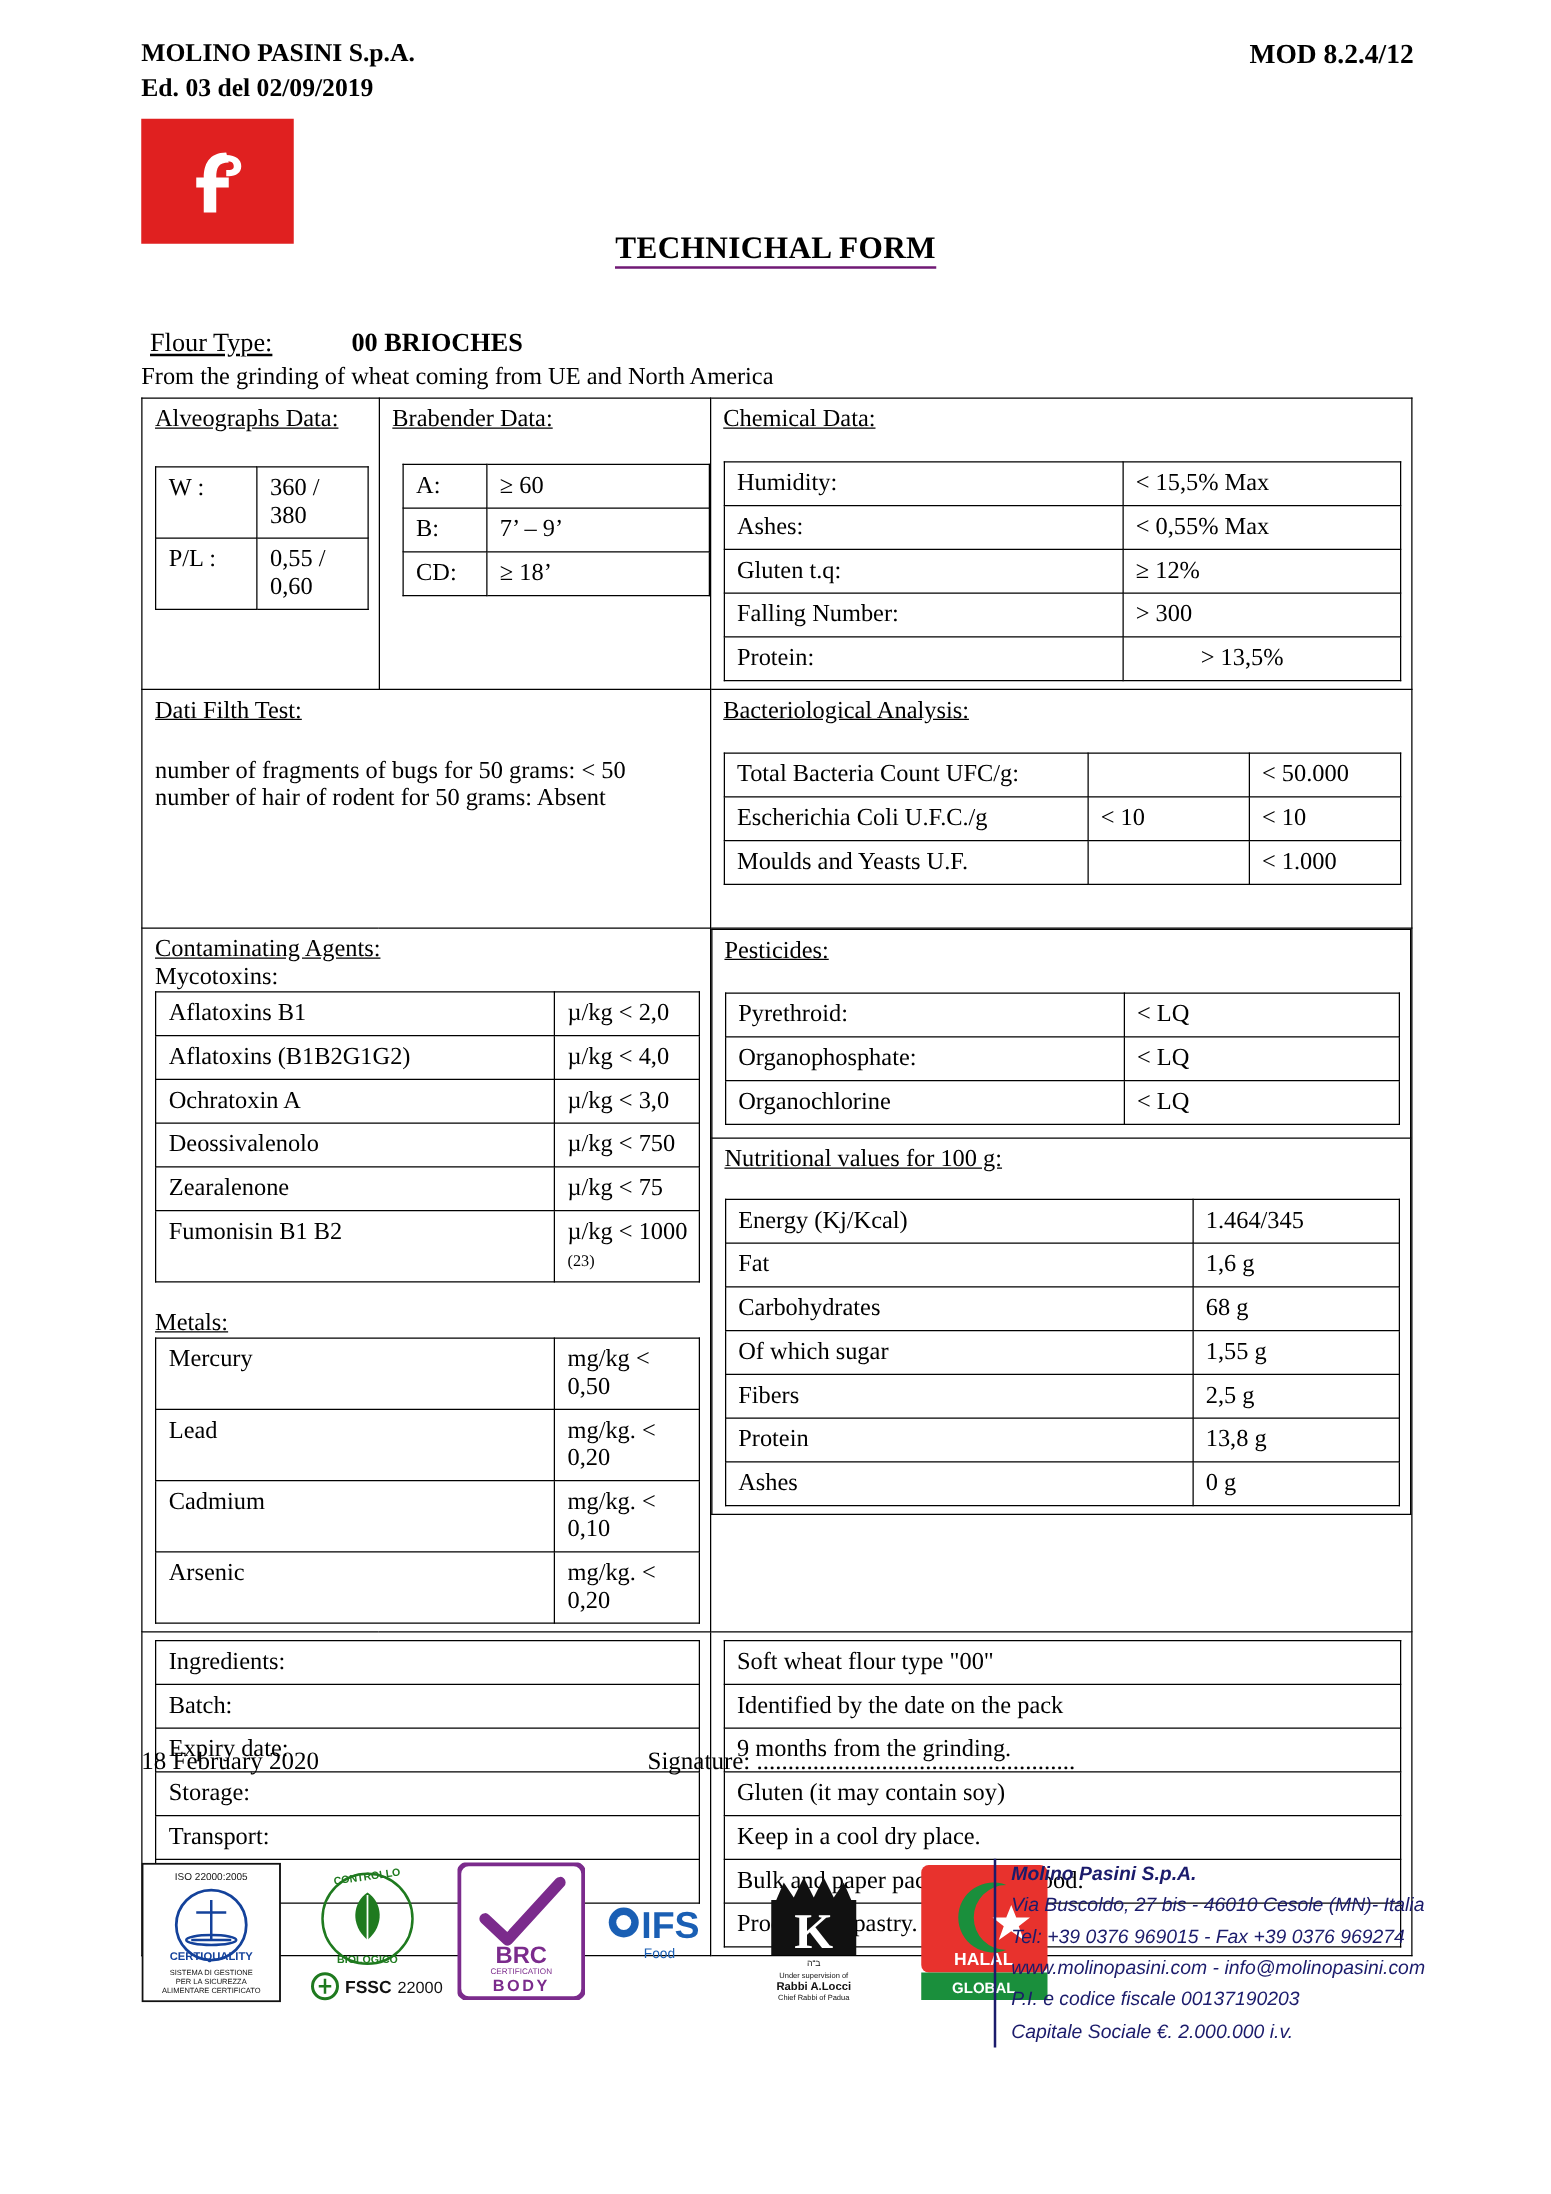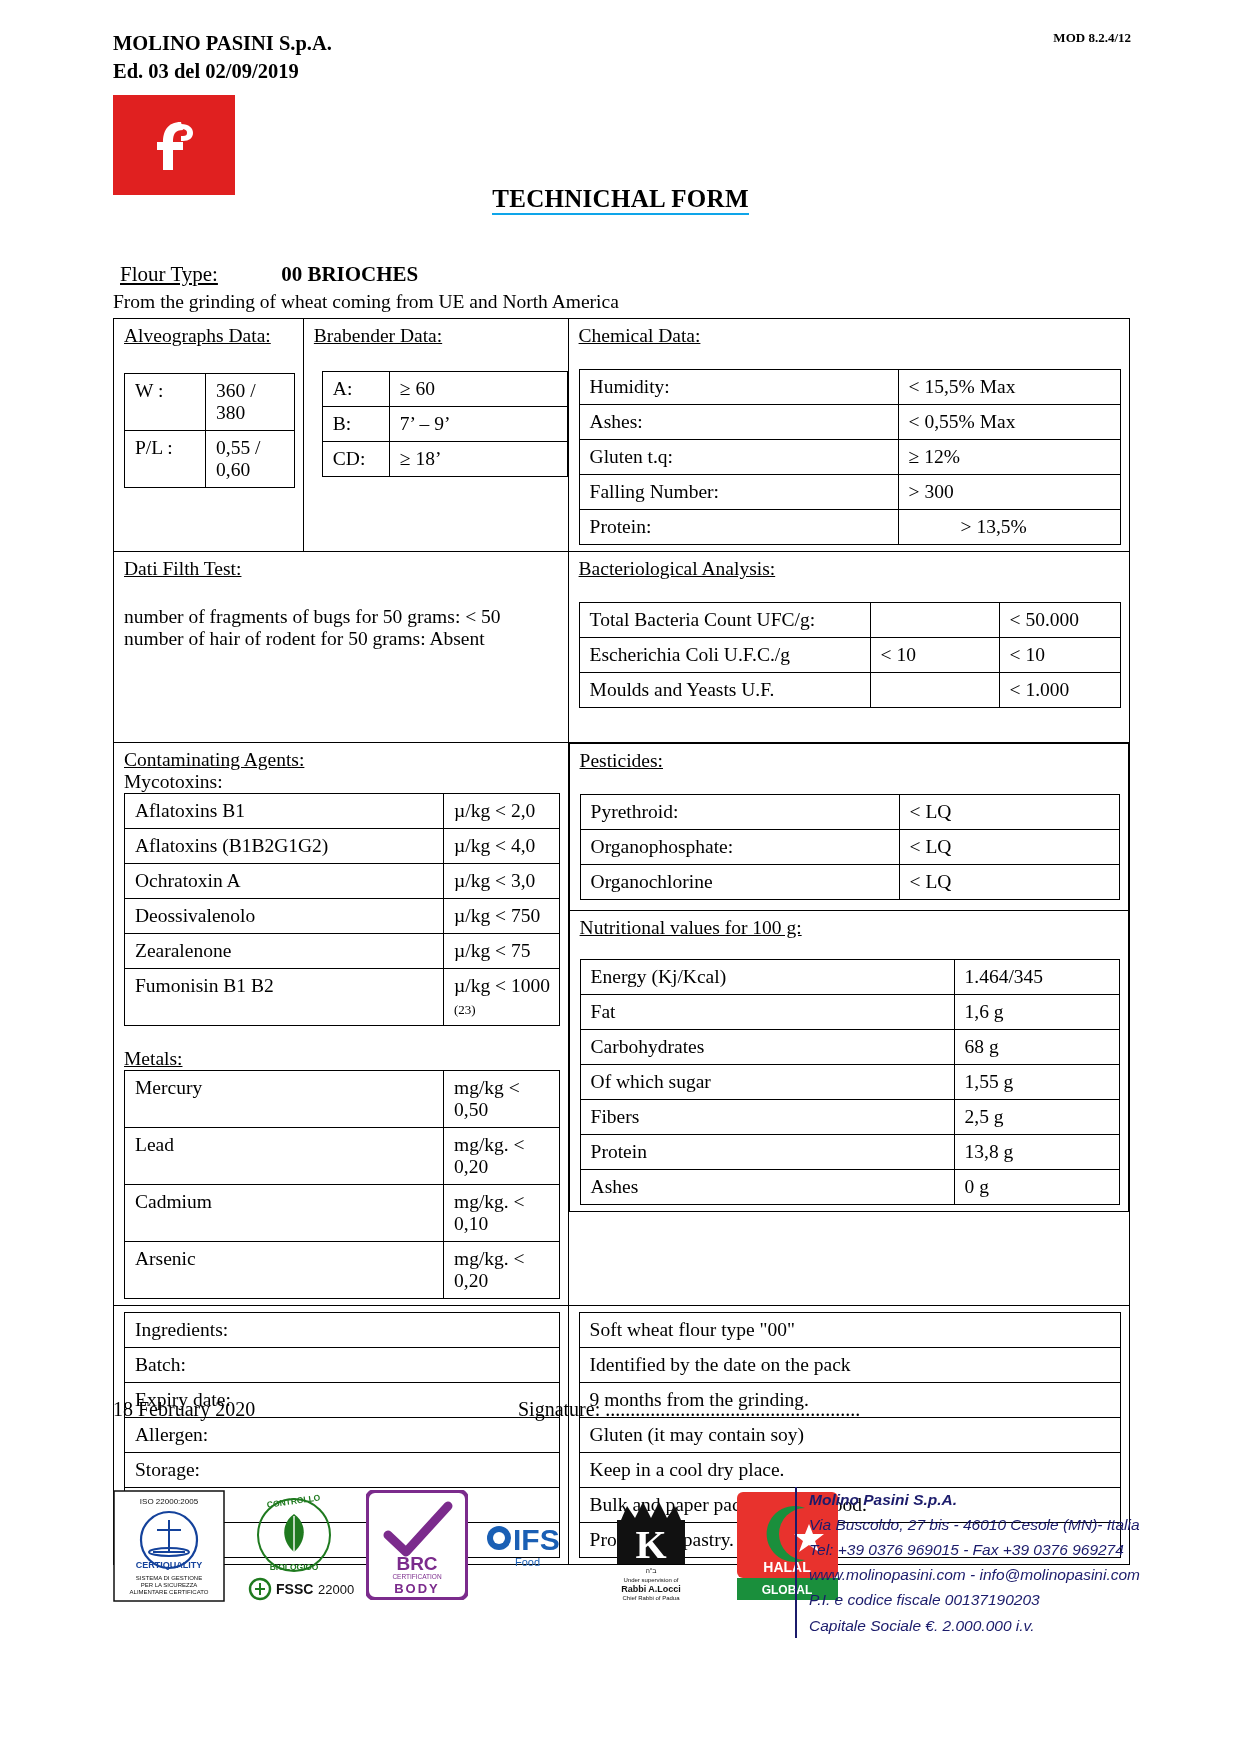--- a/index.html
+++ b/index.html
@@ -27,21 +27,21 @@
   .hdr {
     position: absolute;
     top: 30px;
     left: 113px;
     right: 110px;
     display: flex;
     justify-content: space-between;
     align-items: flex-start;
   }
   .hdr-left { font-weight: bold; font-size: 20.5px; line-height: 1.35; }
-  .hdr-right { font-weight: bold; font-size: 13px; }
+  .hdr-right { font-weight: bold; font-size: 22px; }
 
   .logo {
     position: absolute;
     left: 113px;
     top: 95px;
     width: 122px;
     height: 100px;
     background: #e02020;
     display: flex;
     align-items: center;
@@ -52,21 +52,21 @@
   .doc-title {
     position: absolute;
     top: 185px;
     left: 0;
     width: 1241px;
     text-align: center;
     font-weight: bold;
     font-size: 25px;
     letter-spacing: 0.3px;
   }
-  .doc-title span { border-bottom: 2px solid #0ea5e9; padding-bottom: 1px; }
+  .doc-title span { border-bottom: 2px solid #701a75; padding-bottom: 1px; }
 
   .flourline {
     position: absolute;
     top: 262px;
     left: 120px;
     font-size: 21px;
   }
   .flourline .lbl { text-decoration: underline; }
   .flourline .val { font-weight: bold; margin-left: 58px; }
 
@@ -402,23 +402,20 @@
           <table class="tbl-inner">
             <tbody>
                 <tr>
                   <td>Ingredients:</td>
                 </tr>
             <tr>
                   <td>Batch:</td>
                 </tr>
             <tr>
                   <td>Expiry date:</td>
-                </tr>
-            <tr>
-                  <td>Allergen:</td>
                 </tr>
             <tr>
                   <td>Storage:</td>
                 </tr>
             <tr>
                   <td>Transport:</td>
                 </tr>
             <tr>
                   <td>Used:</td>
                 </tr>

